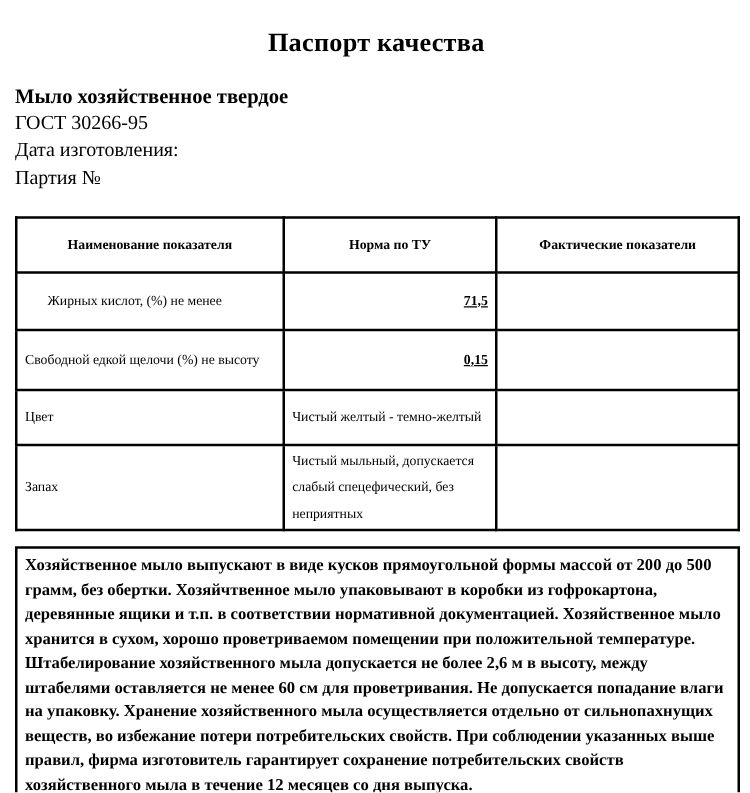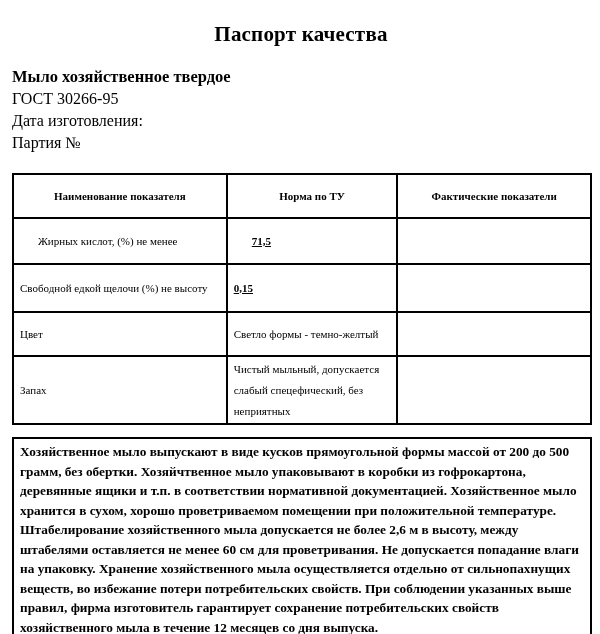--- a/index.html
+++ b/index.html
@@ -54,21 +54,21 @@
     text-align: center;
     height: 40px;
   }
   col.c-name  { width: 213px; }
   col.c-norm  { width: 170px; }
   col.c-fact  { width: 193px; }
   td.cell-name-left   { text-align: left; }
   td.cell-name-center { text-align: left; margin-left: 20px; }
   td.cell-norm-num {
     font-weight: bold;
-    text-align: left;
+    text-align: right;
     text-decoration: underline;
   }
   td.cell-norm-text { text-align: left; vertical-align: middle; }
   td.cell-norm-small {
     font-size: 12px;
     line-height: 15.5px;
     padding: 2px 5px;
     vertical-align: top;
     text-align: left;
   }
@@ -121,21 +121,21 @@
         <td class="cell-norm-num">71,5</td>
         <td></td>
       </tr>
       <tr class="row-h2">
         <td class="cell-name-left">Свободной едкой щелочи (%) не высоту</td>
         <td class="cell-norm-num">0,15</td>
         <td></td>
       </tr>
       <tr class="row-h3">
         <td class="cell-name-center">Цвет</td>
-        <td class="cell-norm-text">Светло формы - темно-желтый</td>
+        <td class="cell-norm-text">Чистый желтый - темно-желтый</td>
         <td></td>
       </tr>
       <tr class="row-h4">
         <td class="cell-name-center">Запах</td>
         <td class="cell-norm-small">Чистый мыльный, допускается слабый спецефический, без неприятных</td>
         <td></td>
       </tr>
     </tbody>
   </table>
 

